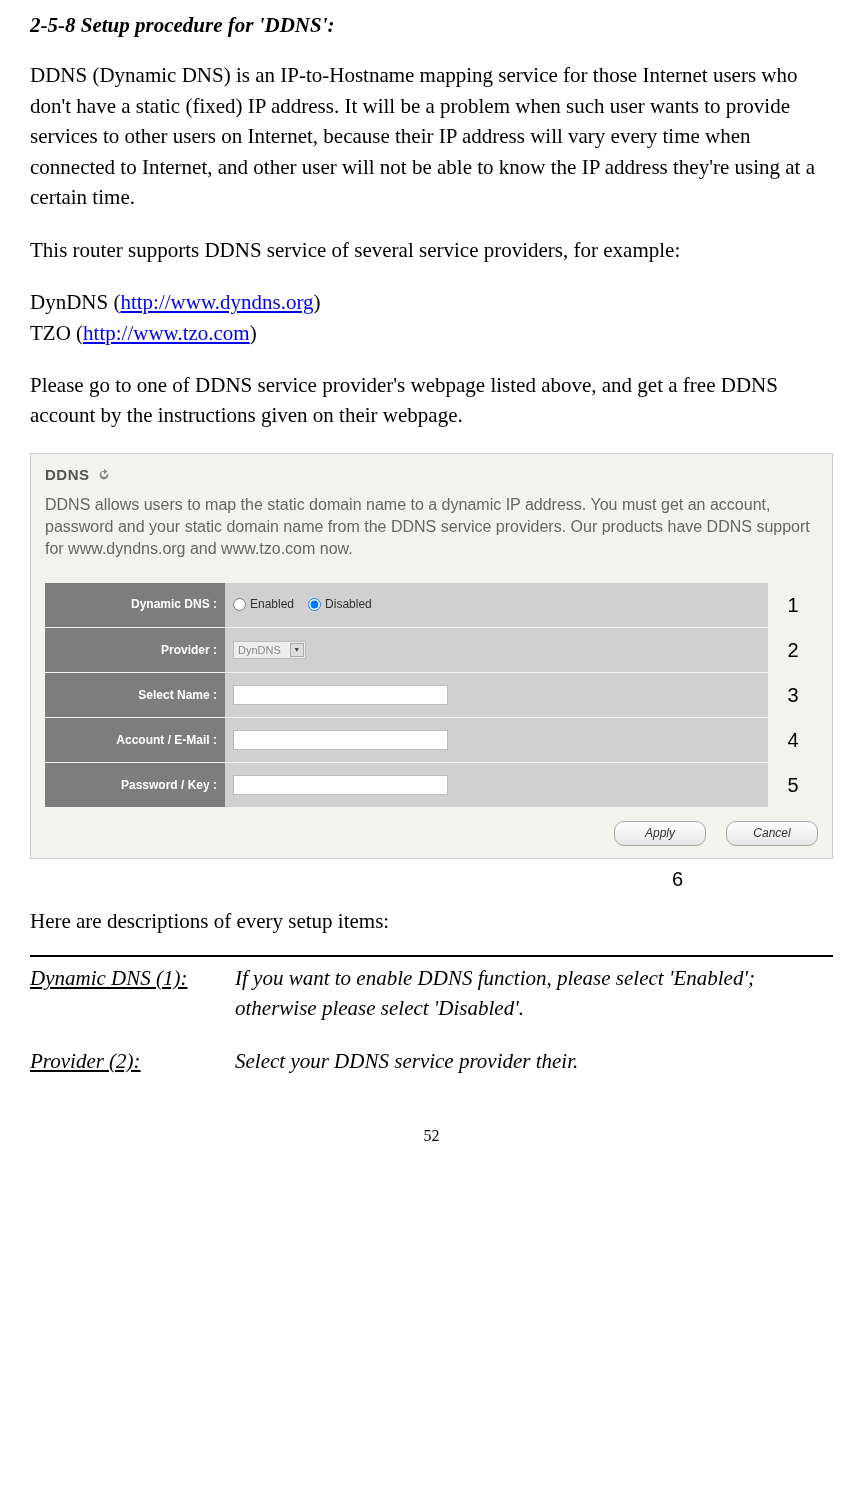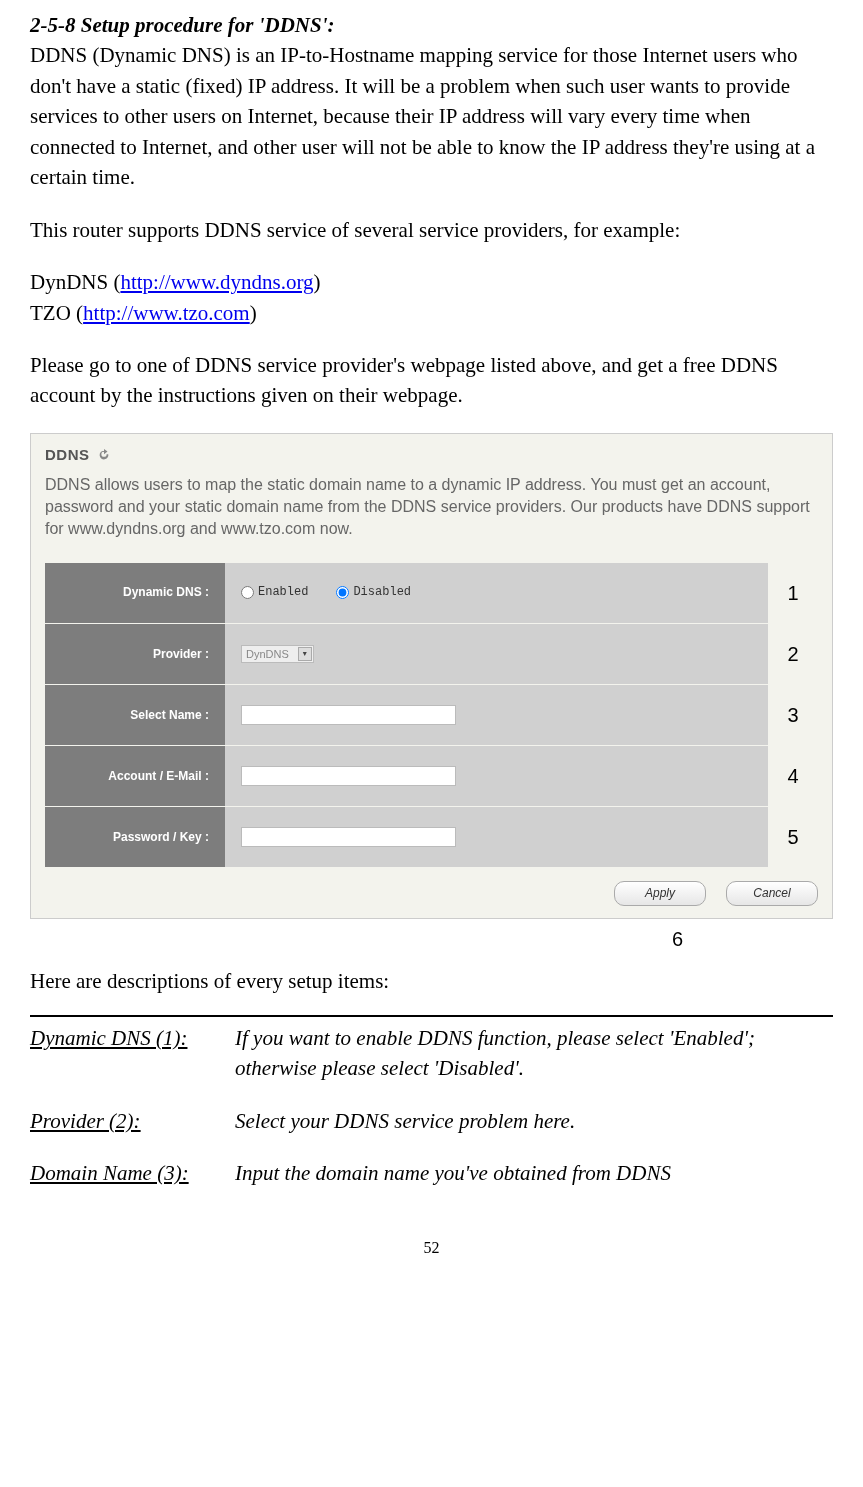--- a/index.html
+++ b/index.html
@@ -9,20 +9,21 @@
     background: #fff;
     color: #000;
     padding: 10px 30px 30px 30px;
     font-size: 21px;
     line-height: 1.45;
   }
   .section-heading {
     font-style: italic;
     font-weight: bold;
     font-size: 21px;
+    margin-bottom: 20px;
   }
   .paragraph { margin-bottom: 22px; }
   .link { color: #0000ee; text-decoration: underline; cursor: pointer; }
   .screenshot {
     background: #f3f3ed;
     border: 1px solid #ccc;
     padding: 10px 14px 50px 14px;
     font-family: Verdana, Arial, sans-serif;
     font-size: 13px;
     color: #555;
@@ -43,41 +44,41 @@
     width: 14px; height: 14px;
     vertical-align: middle;
   }
   .ss-desc {
     font-size: 16px;
     line-height: 1.4;
     color: #666;
     margin: 8px 0 22px 0;
   }
   .form-table { width: 100%; border-collapse: collapse; }
-  .form-table td { padding: 16px; }
+  .form-table td { padding: 8px; }
   .label-cell {
     background: #7d7d7d;
     color: #fff;
     font-weight: bold;
     font-size: 12px;
     text-align: right;
     padding: 7px 10px;
     width: 180px;
     border-bottom: 1px solid #f3f3ed;
   }
   .input-cell {
     background: #d0d0d0;
     padding: 4px 8px;
     border-bottom: 1px solid #f3f3ed;
     height: 32px;
     vertical-align: middle;
   }
   .radio-group { display: flex; align-items: center; gap: 4px; font-size: 12px; color: #333; }
   .radio-group input { margin: 0; }
-  .radio-label { margin-right: 24px; font-family: Liberation Mono, monospace; }
+  .radio-label { margin-right: 10px; }
   .select-box {
     background: #eee;
     border: 1px solid #bbb;
     color: #888;
     font-size: 11px;
     padding: 1px 24px 1px 4px;
     appearance: none;
     position: relative;
     display: inline-block;
     height: 18px;
@@ -230,22 +231,18 @@
 <hr class="hr">
 
 <table class="desc-table">
   <tbody>
       <tr>
     <td class="desc-label">Dynamic DNS (1):</td>
     <td>If you want to enable DDNS function, please select 'Enabled'; otherwise please select 'Disabled'.</td>
   </tr>
   <tr>
     <td class="desc-label">Provider (2):</td>
-    <td>Select your DDNS service problem here.</td>
-  </tr>
-  <tr>
-    <td class="desc-label">Domain Name (3):</td>
-    <td>Input the domain name you've obtained from DDNS</td>
+    <td>Select your DDNS service provider their.</td>
   </tr>
 </tbody>
   </table>
 
 <div class="page-num">52</div>
 
 </body></html>

